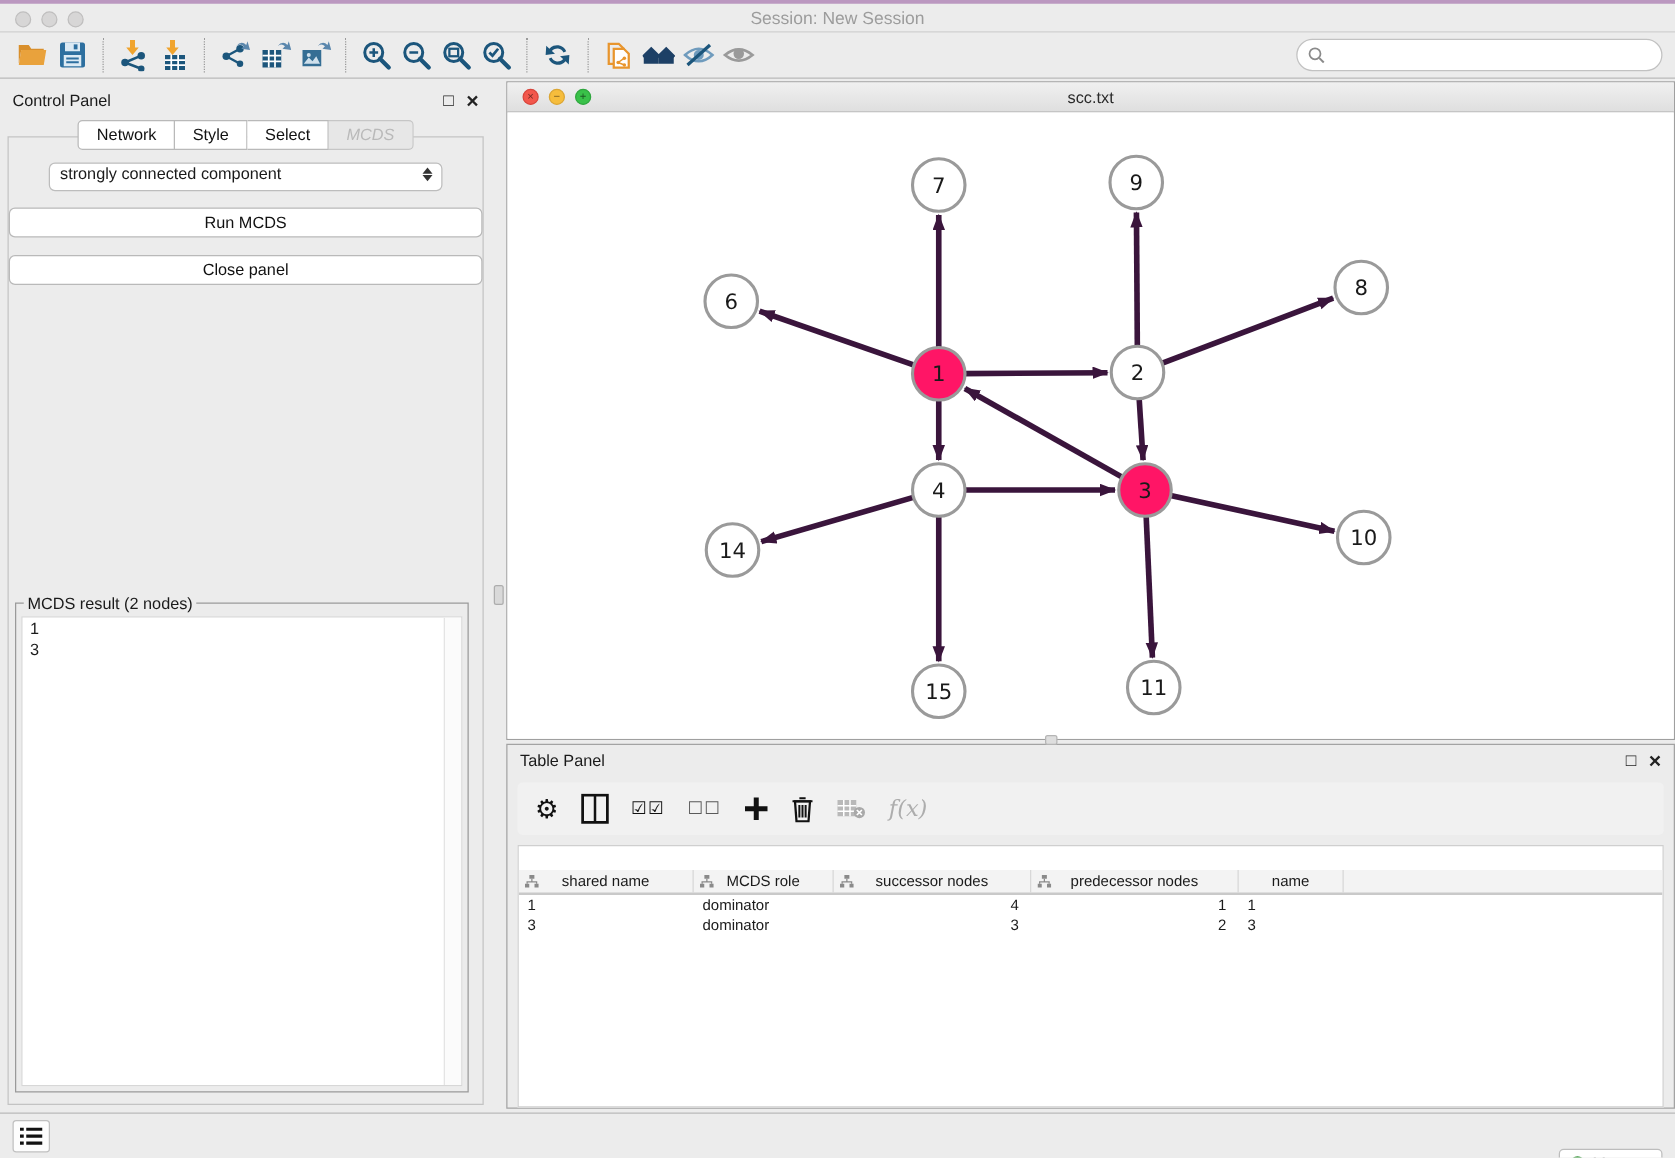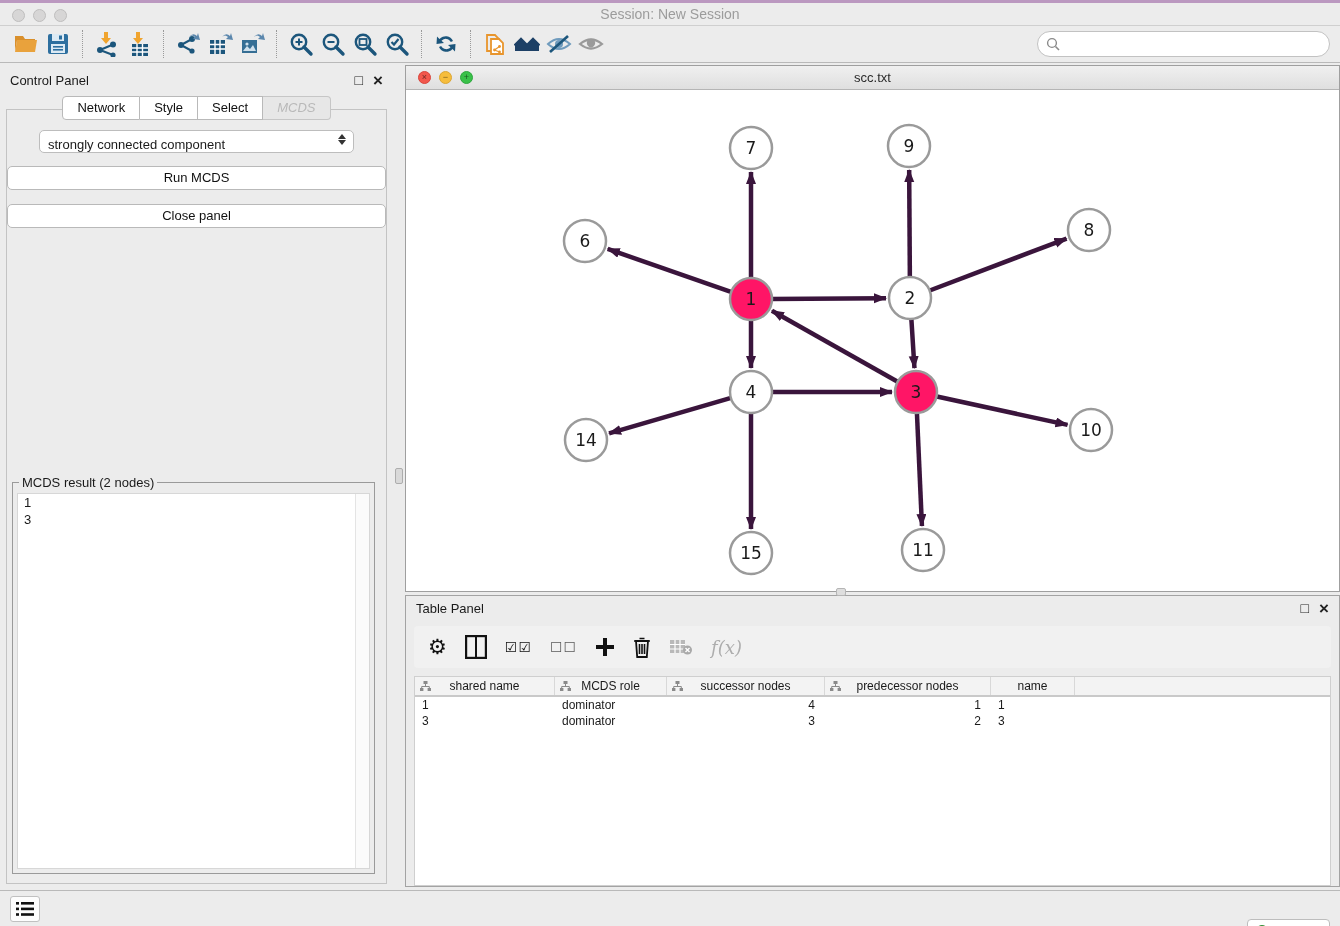--- a/index.html
+++ b/index.html
@@ -39,21 +39,21 @@
   .ph-close { font-size:17px; font-weight:bold; color:#222; line-height:1; }
 
   .tabs-row { display:flex; justify-content:center; margin-top:4px; position:relative; z-index:2; }
   .tab { font-size:13px; padding:3px 14px 4px; background:#fff; border:1px solid #b9b9b9; border-left:none; color:#111; cursor:default; }
   .tab:first-child { border-left:1px solid #b9b9b9; border-radius:4px 0 0 4px; }
   .tab:last-child { border-radius:0 4px 4px 0; }
   .tab.active { background:#e7e7e7; color:#b9b9b9; border-color:#c6c6c6;font-style:italic; }
 
   .cp-box { flex:1; margin:-11px 6px 6px 6px; border:1px solid #c3c3c3; background:#ececec; position:relative; padding-top:11px; }
   .opt-label { margin-top:26px; text-align:center; font-size:13px; }
-  .selectwrap { margin:9px 32px 0; height:23px; background:#fff; border:1px solid #bdbdbd; border-radius:5px; display:flex; align-items:flex-end; padding:0 8px; position:relative; }
+  .selectwrap { margin:9px 32px 0; height:23px; background:#fff; border:1px solid #bdbdbd; border-radius:5px; display:flex; align-items:flex-start; padding:0 8px; position:relative; }
   .selectwrap .sel-text { font-size:13px; }
   .chevrons { position:absolute; right:7px; top:3px; display:flex; flex-direction:column; gap:1px; }
   .chevrons i { display:block; width:0; height:0; border-left:4px solid transparent; border-right:4px solid transparent; }
   .chev-up { border-bottom:5px solid #333; }
   .chev-down { border-top:5px solid #333; }
   .cp-buttons { display:flex; justify-content:center; gap:14px; margin-top:13px;flex-direction:column; }
   .mac-btn { font-size:13px; padding:3px 16px 4px; background:#fff; border:1px solid #b9b9b9; border-radius:5px; color:#111; cursor:default; }
 
   .result-fieldset { position:absolute; left:5px; right:11px; top:372px; bottom:9px; border:1px solid #9a9a9a; background:#ececec; }
   .result-legend { position:absolute; top:-8px; left:6px; background:#ececec; font-size:13px; padding:0 3px; }
@@ -75,21 +75,21 @@
   .tablepanel { height:292px; border:1px solid #a3a3a3; background:#ececec; display:flex; flex-direction:column; margin-top:0; }
   .tp-toolbar { margin:6px 8px 0; height:42px; background:#f1f1f1; border-radius:4px; display:flex; align-items:center; padding:0 14px; gap:18px; }
   .tp-icon { display:flex; align-items:center; justify-content:center; height:30px; }
   .tp-icon svg { display:block; }
   .glyph-gear { font-size:21px; color:#111; font-family:"DejaVu Sans",sans-serif; }
   .glyph-checks { font-size:14px; letter-spacing:1px; color:#111; font-family:"DejaVu Sans",sans-serif; }
   .glyph-checks.gray { color:#5a5a5a; }
   .fx { font-family:"DejaVu Serif",serif; font-style:italic; font-size:18px; color:#adadad; }
 
   .tp-table { margin:8px 8px 0; background:#fff; border:1px solid #cfcfcf; flex:1; overflow:hidden; position:relative; }
-  .thead { display:flex; background:#f3f3f3; border-bottom:2px solid #c9c9c9; height:20px; }
+  .thead { display:flex; background:#f3f3f3; border-bottom:2px solid #c9c9c9; height:20px;margin-top:19px; }
   .th { display:flex; align-items:center; justify-content:center; gap:4px; font-size:12px; color:#1a1a1a; border-right:1px solid #d8d8d8; position:relative; }
   .th svg { position:absolute; left:5px; top:4px; }
   .tr { display:flex; height:16px; }
   .td { font-size:12px; padding:0 10px 0 7px; line-height:16px; white-space:nowrap; }
   .td.right { text-align:right; }
 
   .tp-bottom { height:32px; display:flex; align-items:center; justify-content:center; background:#ececec; border-top:1px solid #d6d6d6; margin-top:0; }
 
   
   .statusbar { height:36px; border-top:1px solid #b9b9b9; background:#ececec; display:flex; align-items:center; padding:0 10px; }

